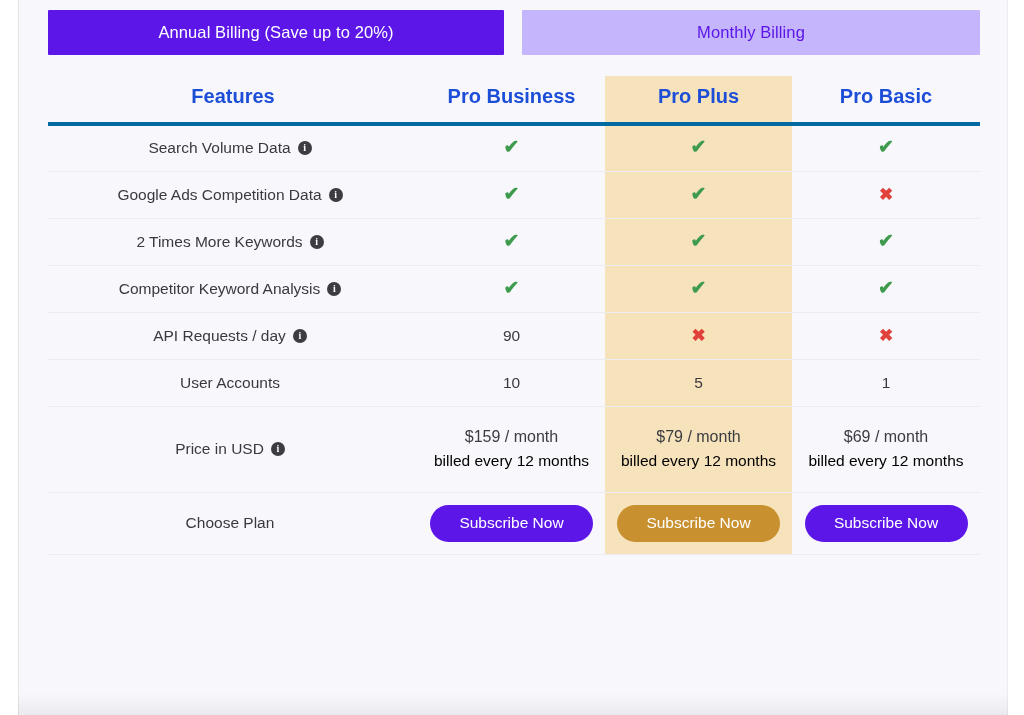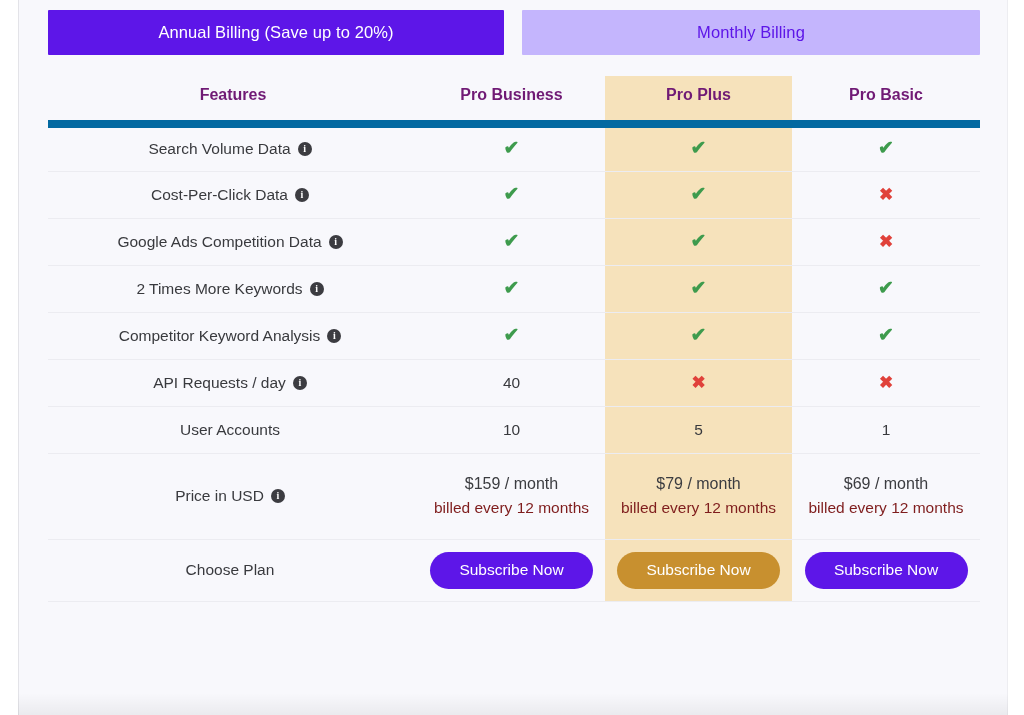--- a/index.html
+++ b/index.html
@@ -97,23 +97,23 @@
     font-weight: normal;
     line-height: 1.42;
     vertical-align: middle;
   }
 
   
   #plan-table thead th {
     height: 48px;
     padding: 4px 6px 10px;
     font-weight: bold;
-    font-size: 16px;
-    color: #701a75;
-    border-bottom: 8px solid #0369a1;
+    font-size: 20px;
+    color: #1d4ed8;
+    border-bottom: 4px solid #0369a1;
   }
 
   
   .col-highlight { background: #f6e2bb; }
 
   
   .feature-cell {
     padding: 8px 16px 8px 10px;
     font-size: 15.5px;
   }
@@ -173,21 +173,21 @@
   .price-main {
     display: block;
     font-weight: normal;
     font-size: 16px;
     color: #3b3c40;
     margin-bottom: 1px;
   }
   .price-sub {
     display: block;
     font-size: 15.5px;
-    color: #7f1d1d;
+    color: #000000;
     line-height: 1.4;
   }
 
   .subscribe-btn {
     display: inline-flex;
     align-items: center;
     justify-content: center;
     width: 163px;
     height: 37px;
     border: none;
@@ -241,77 +241,60 @@
           <span class="mark-yes">✔</span>
         </td>
         <td class="val-cell col-highlight">
           <span class="mark-yes">✔</span>
         </td>
         <td class="val-cell">
           <span class="mark-yes">✔</span>
         </td>
       </tr>
 
+
       <tr class="r-check">
         <td class="feature-cell">
           <span class="feature-inner">
-            <span>Cost-Per-Click Data</span>
+            <span>Google Ads Competition Data</span>
             <span class="info-icon">i</span>
           </span>
         </td>
         <td class="val-cell">
           <span class="mark-yes">✔</span>
         </td>
         <td class="val-cell col-highlight">
           <span class="mark-yes">✔</span>
         </td>
         <td class="val-cell">
           <span class="mark-no">✖</span>
         </td>
       </tr>
 
       <tr class="r-check">
         <td class="feature-cell">
           <span class="feature-inner">
-            <span>Google Ads Competition Data</span>
-            <span class="info-icon">i</span>
-          </span>
-        </td>
-        <td class="val-cell">
-          <span class="mark-yes">✔</span>
-        </td>
-        <td class="val-cell col-highlight">
-          <span class="mark-yes">✔</span>
-        </td>
-        <td class="val-cell">
-          <span class="mark-no">✖</span>
+            <span>2 Times More Keywords</span>
+            <span class="info-icon">i</span>
+          </span>
+        </td>
+        <td class="val-cell">
+          <span class="mark-yes">✔</span>
+        </td>
+        <td class="val-cell col-highlight">
+          <span class="mark-yes">✔</span>
+        </td>
+        <td class="val-cell">
+          <span class="mark-yes">✔</span>
         </td>
       </tr>
 
       <tr class="r-check">
         <td class="feature-cell">
           <span class="feature-inner">
-            <span>2 Times More Keywords</span>
-            <span class="info-icon">i</span>
-          </span>
-        </td>
-        <td class="val-cell">
-          <span class="mark-yes">✔</span>
-        </td>
-        <td class="val-cell col-highlight">
-          <span class="mark-yes">✔</span>
-        </td>
-        <td class="val-cell">
-          <span class="mark-yes">✔</span>
-        </td>
-      </tr>
-
-      <tr class="r-check">
-        <td class="feature-cell">
-          <span class="feature-inner">
             <span>Competitor Keyword Analysis</span>
             <span class="info-icon">i</span>
           </span>
         </td>
         <td class="val-cell">
           <span class="mark-yes">✔</span>
         </td>
         <td class="val-cell col-highlight">
           <span class="mark-yes">✔</span>
         </td>
@@ -321,21 +304,21 @@
       </tr>
 
 
       <tr class="r-text">
         <td class="feature-cell">
           <span class="feature-inner">
             <span>API Requests / day</span>
             <span class="info-icon">i</span>
           </span>
         </td>
-        <td class="val-cell">40</td>
+        <td class="val-cell">90</td>
         <td class="val-cell col-highlight">
           <span class="mark-no">✖</span>
         </td>
         <td class="val-cell">
           <span class="mark-no">✖</span>
         </td>
       </tr>
 
       <tr class="r-text">
         <td class="feature-cell">

